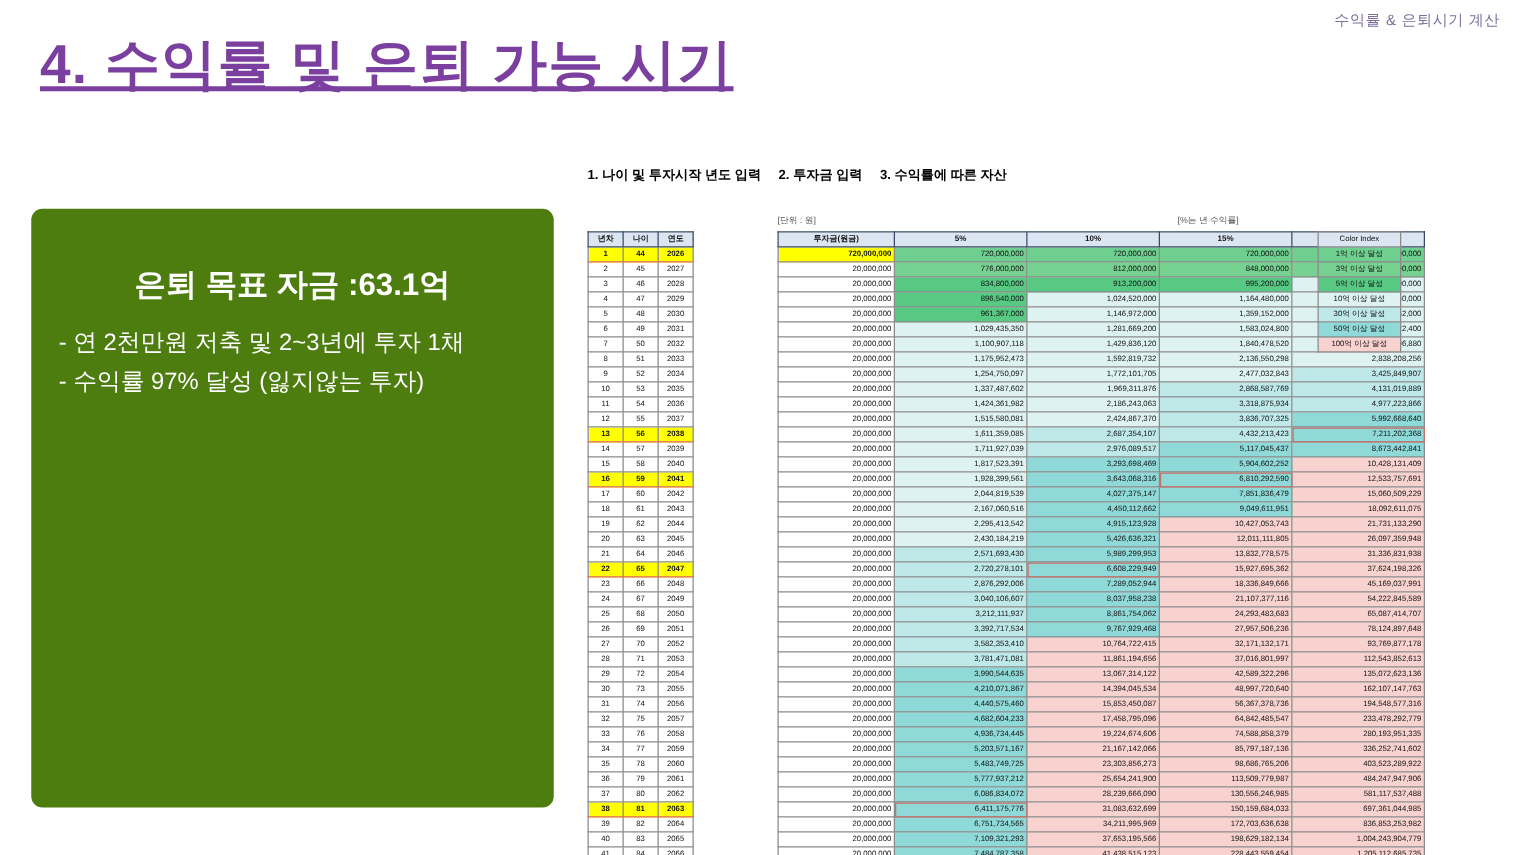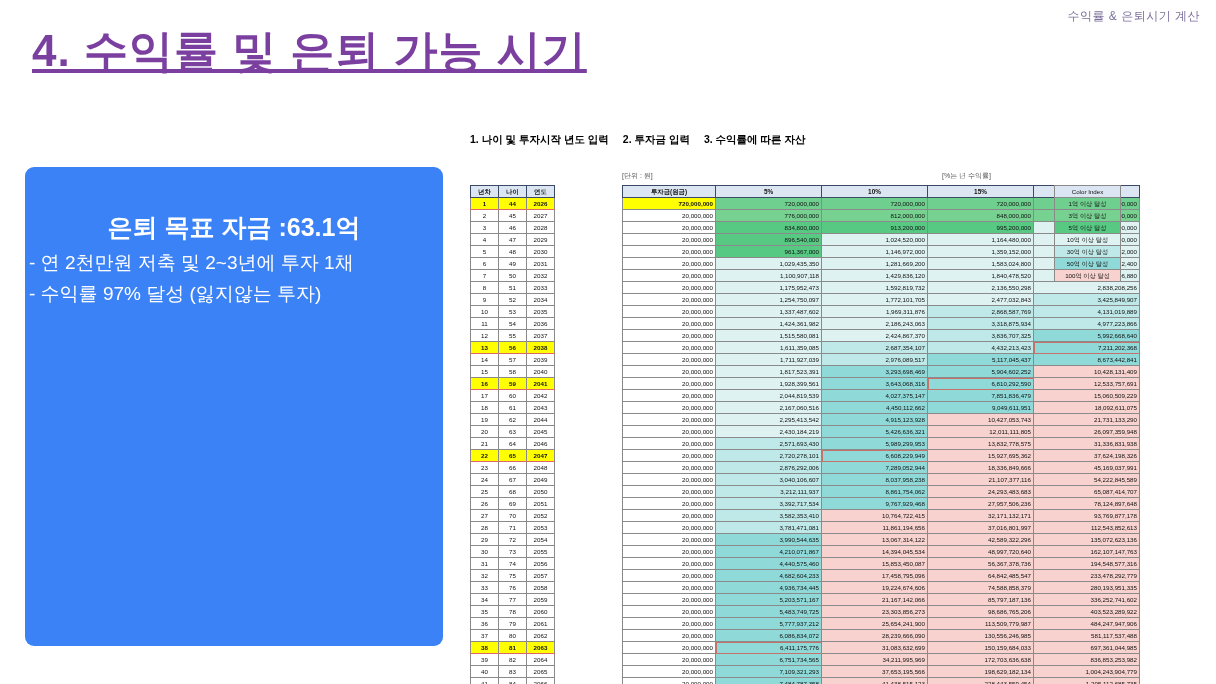--- a/index.html
+++ b/index.html
@@ -20,40 +20,40 @@
   .slide-title{
     position:absolute; left:32px; top:22px;
     font-size:44px; font-weight:700; color:#7b3fa0;
     letter-spacing:1px; white-space:nowrap;text-decoration:underline;
   }
 
   
   .panel{
     position:absolute; left:25px; top:167px;
     width:418px; height:479px;
-    background:#3b82f6; border-radius:9px;
+    background:#4d7c0f; border-radius:9px;
   }
   .panel-title{
     margin-top:44px; text-align:center;
     font-size:25px; font-weight:700; color:#ffffff;
   }
   .rate-list{ margin:40px 0 0 70px; }
   .rate-line{
     font-size:20px; color:#ffffff; line-height:1.62;
     white-space:pre; width:max-content;
   }
   .rate-line.hl{
     background:#ffff00; color:#000000; font-weight:700;
     padding:0 1px;
   }
   .panel-sub{
     margin-top:36px; text-align:center;
     font-size:20px; font-weight:700; color:#ffffff;
   }
-  .panel-bullets{ margin-top:4px; padding-left:4px; }
+  .panel-bullets{ margin-top:16px; padding-left:22px; }
   .panel-bullet{
     font-size:19px; color:#ffffff; line-height:1.62; white-space:nowrap;
   }
 
   
   .sheet{
     position:absolute; left:470px; top:133px;
     width:730px; height:551px;
     font-family:"Liberation Sans","DejaVu Sans",sans-serif;
   }

